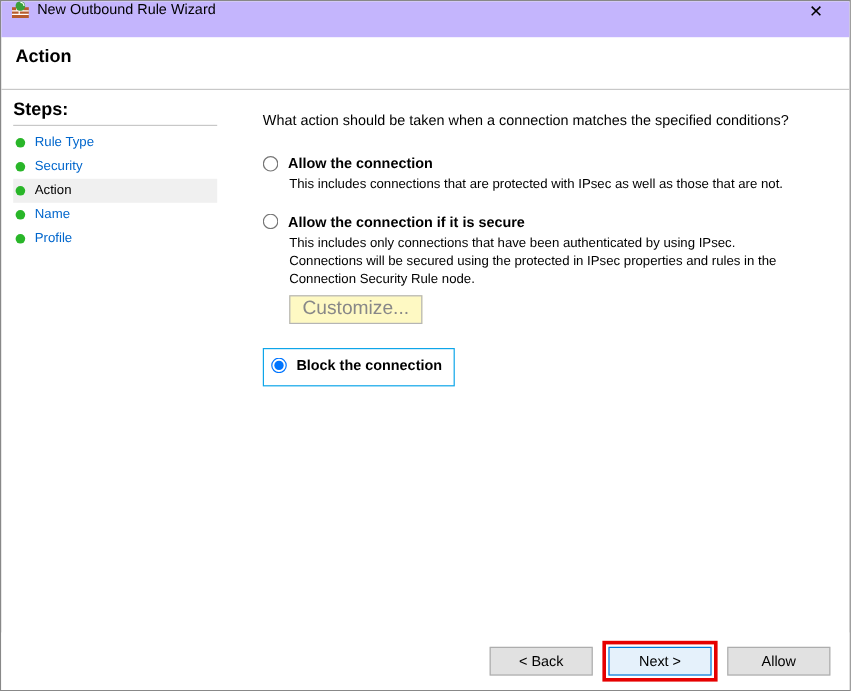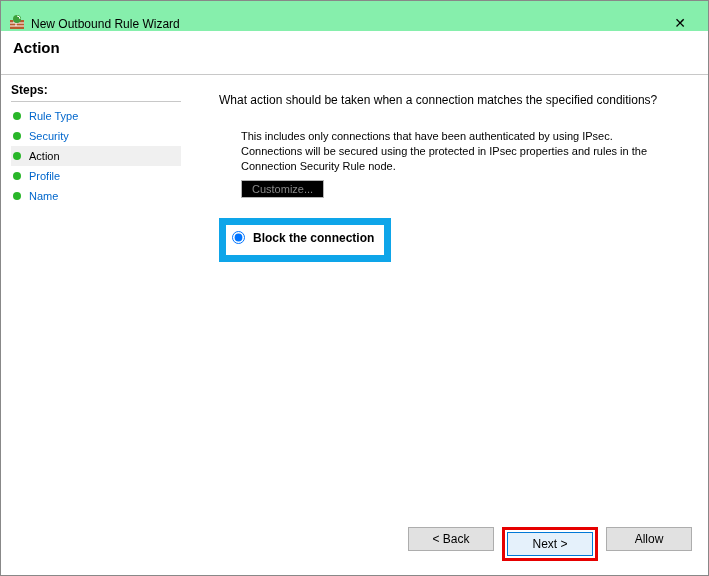--- a/index.html
+++ b/index.html
@@ -11,23 +11,23 @@
     background: #fff;
     width: 709px;
     height: 576px;
     border: 1px solid #888;
     overflow: hidden;
     position: relative;
   }
   .titlebar {
     height: 30px;
     display: flex;
-    align-items: flex-end;
+    align-items: flex-start;
     padding: 0 8px;
-    background: #86efac;
+    background: #c4b5fd;
   }
   .titlebar .icon {
     width: 16px; height: 16px;
     margin-right: 6px;
   }
   .titlebar .title {
     flex: 1;
     font-size: 12px;
   }
   .titlebar .close {
@@ -56,21 +56,21 @@
     display: flex;
     height: 440px;
   }
   .sidebar {
     width: 190px;
     padding: 6px 10px;
     border-right: 0;
   }
   .sidebar-title {
     font-weight: bold;
-    font-size: 12px;
+    font-size: 15px;
     padding: 2px 0 4px 0;
     border-bottom: 1px solid #c8c8c8;
     margin-bottom: 4px;
   }
   .step {
     display: flex;
     align-items: center;
     padding: 4px 2px;
     font-size: 11px;
     cursor: default;
@@ -119,38 +119,38 @@
   .opt .opt-desc {
     font-size: 11px;
     margin: 4px 0 0 22px;
     color: #000;
     line-height: 1.35;
     max-width: 420px;
   }
   .customize-btn {
     margin: 6px 16px 0 22px;
     padding: 2px 10px;
-    font-size: 11px;
-    background: #000000;
+    font-size: 16px;
+    background: #fef9c3;
     border: 1px solid #b5b5b5;
     color: #888;
   }
   .highlight-block {
-    border: 7px solid #0ea5e9;
+    border: 1px solid #0ea5e9;
     padding: 6px 10px 10px 6px;
     display: inline-block;
     margin-top: 4px;
   }
   .footer {
     position: absolute;
     bottom: 0; left: 0; right: 0;
     height: 48px;
     display: flex;
     justify-content: flex-end;
-    align-items: flex-start;
+    align-items: center;
     padding: 0 16px;
     gap: 8px;
     background: #fff;
   }
   .btn {
     min-width: 86px;
     height: 24px;
     font-size: 12px;
     background: #e1e1e1;
     border: 1px solid #adadad;
@@ -206,33 +206,44 @@
     <div class="step done">
       <span class="bullet"></span>
       <a href="#" class="lbl">Security</a>
     </div>
     <div class="step current">
       <span class="bullet"></span>
       <span class="lbl">Action</span>
     </div>
     <div class="step">
       <span class="bullet"></span>
+      <a href="#" class="lbl">Name</a>
+    </div>
+    <div class="step">
+      <span class="bullet"></span>
       <a href="#" class="lbl">Profile</a>
-    </div>
-    <div class="step">
-      <span class="bullet"></span>
-      <a href="#" class="lbl">Name</a>
     </div>
   </div>
 
   <div class="main">
     <div class="question">What action should be taken when a connection matches the specified conditions?</div>
 
-
     <div class="opt">
+      <label class="opt-row">
+        <input type="radio" name="act" style="">
+        <span class="opt-title">Allow the connection</span>
+      </label>
+      <div class="opt-desc">This includes connections that are protected with IPsec as well as those that are not.</div>
+    </div>
+
+    <div class="opt">
+      <label class="opt-row">
+        <input type="radio" name="act" style="">
+        <span class="opt-title">Allow the connection if it is secure</span>
+      </label>
       <div class="opt-desc">This includes only connections that have been authenticated by using IPsec. Connections will be secured using the protected in IPsec properties and rules in the Connection Security Rule node.</div>
       <button class="customize-btn" disabled="">Customize...</button>
     </div>
 
     <div class="highlight-block">
       <div class="opt" style="margin-bottom:0">
         <label class="opt-row">
           <input type="radio" name="act" checked="" style="">
           <span class="opt-title">Block the connection</span>
         </label>

